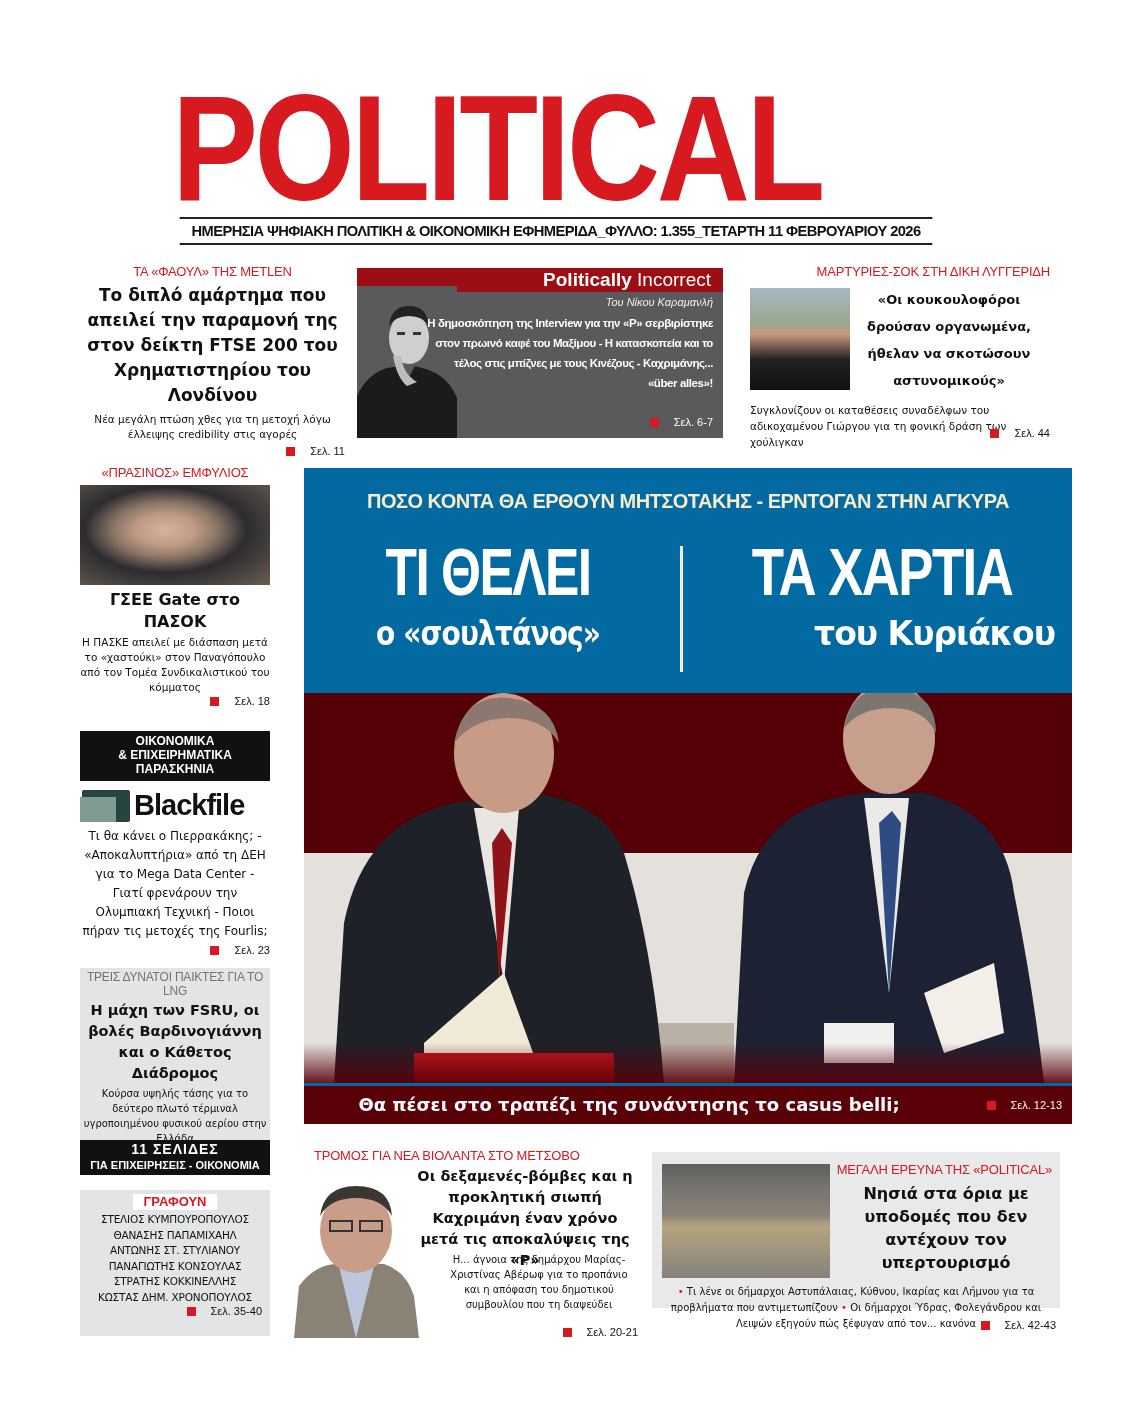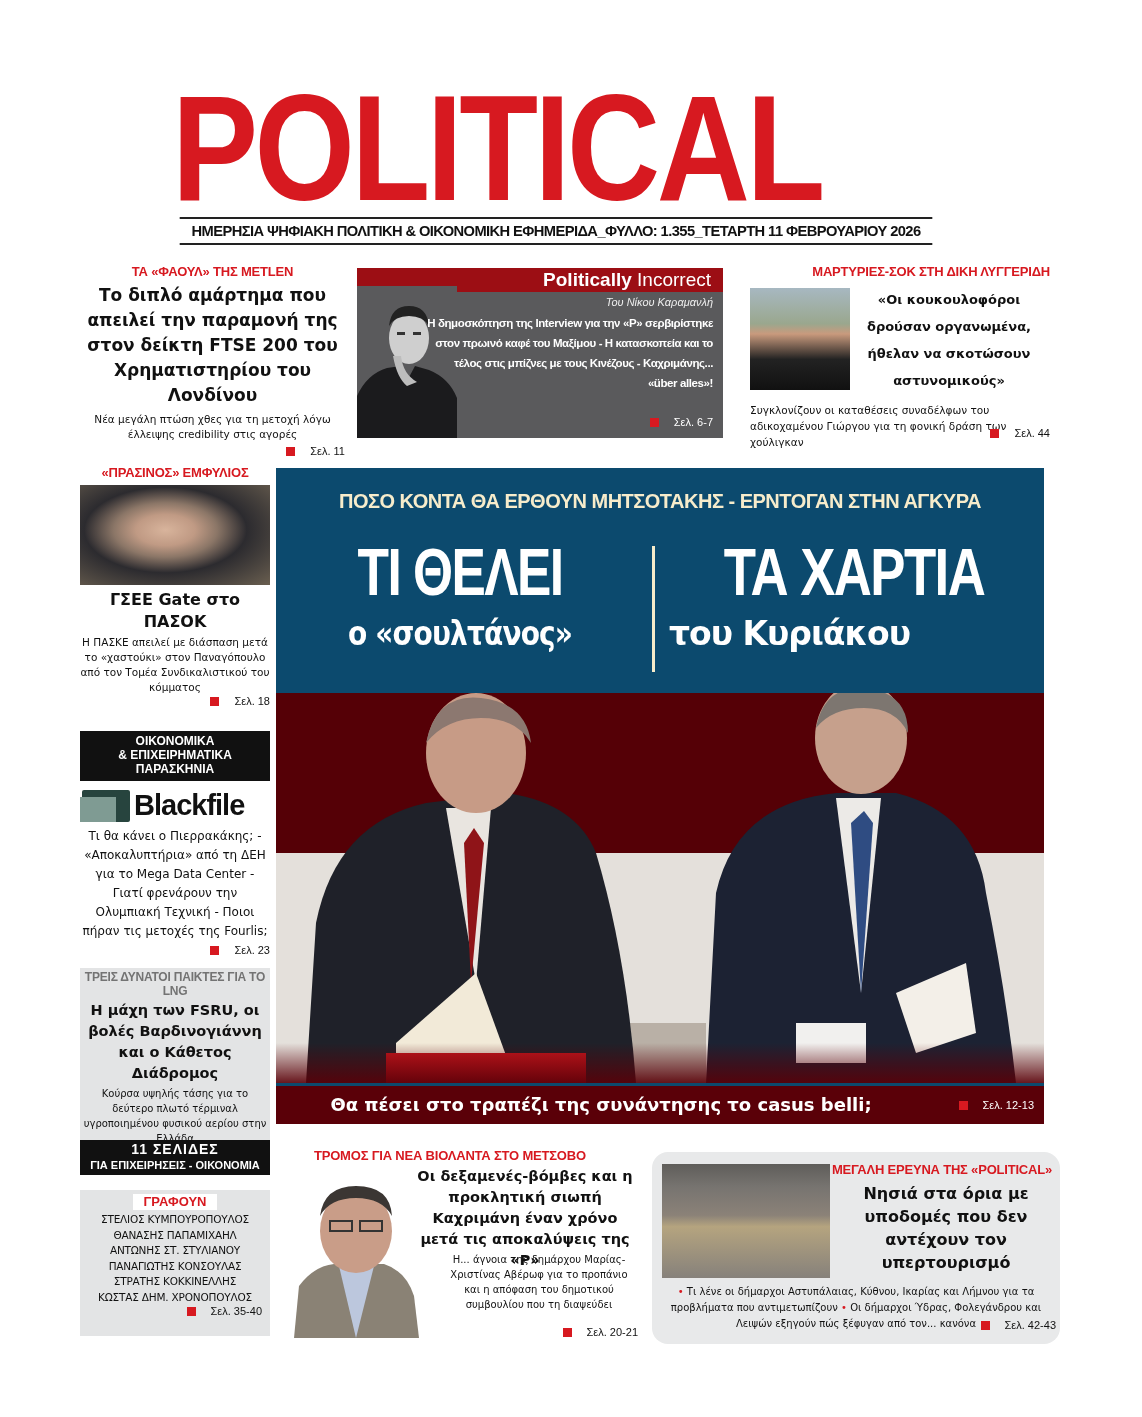--- a/index.html
+++ b/index.html
@@ -1,20 +1,20 @@
 <!DOCTYPE html>
 <html><head>
 <meta charset="utf-8">
 <style>
   * { box-sizing: border-box; margin: 0; padding: 0; }
   html, body { width: 1142px; height: 1417px; background: #ffffff; overflow: hidden; }
   body { position: relative; font-family: "Liberation Sans", sans-serif; color: #111; }
   .abs { position: absolute; }
   .center { text-align: center; }
-  .kicker { font-family: "Liberation Sans", sans-serif; font-weight: bold; color: #d71920; font-size: 13px; letter-spacing: -0.2px; white-space: nowrap; }
+  .kicker { font-family: "Liberation Sans", sans-serif; font-weight: normal; color: #d71920; font-size: 13px; letter-spacing: -0.2px; white-space: nowrap; }
   .head { font-family: "DejaVu Sans", sans-serif; font-weight: bold; color: #111; }
   .sub { font-family: "DejaVu Sans", sans-serif; color: #111; }
   .page-ref { font-family: "Liberation Sans", sans-serif; font-size: 11px; color: #111; white-space: nowrap; display: flex; align-items: center; gap: 15px; }
   .page-ref .sq { display: inline-block; width: 9px; height: 9px; background: #d71920; }
 
   
   #masthead { left: 172px; top: 88px; width: 770px; height: 120px; }
   #logo { font-family: "Liberation Sans", sans-serif; font-weight: bold; color: #d71920; font-size: 150px; line-height: 120px; letter-spacing: -4px; transform: scaleX(0.86); transform-origin: left top; white-space: nowrap; display: block; }
   #dateline { left: 172px; top: 217px; width: 768px; height: 28px; border-top: 2px solid #222; border-bottom: 2px solid #222; font-family: "Liberation Sans", sans-serif; font-size: 15px; font-weight: bold; line-height: 24px; white-space: nowrap; text-align: center; letter-spacing: -0.6px; transform: scaleX(0.98); }
 
@@ -63,42 +63,42 @@
   #eleven { top: 1140px; height: 35px; background: #111; color: #fff; font-family: "Liberation Sans", sans-serif; font-weight: bold; text-align: center; padding-top: 1px; }
   #eleven .l1 { font-size: 14px; line-height: 17px; letter-spacing: 1px; }
   #eleven .l2 { font-size: 11px; line-height: 14px; }
 
   #grafoun { top: 1190px; height: 146px; background: #e3e4e5; padding-top: 2px; }
   #grafoun-title { display: inline-block; background: #fff; color: #d71920; font-weight: bold; font-family: "Liberation Sans", sans-serif; font-size: 13px; padding: 0 10px; line-height: 16px; }
   #grafoun ul { list-style: none; margin-top: 2px; }
   #grafoun li { font-family: "DejaVu Sans", sans-serif; font-size: 10.5px; line-height: 15.5px; text-align: center; white-space: nowrap; letter-spacing: -0.2px; }
 
   
-  #lead { left: 276px; top: 468px; width: 768px; height: 656px; background: #0c4a6e; overflow: hidden; }
+  #lead { left: 304px; top: 468px; width: 768px; height: 656px; background: #0369a1; overflow: hidden; }
   #lead-kicker { position: absolute; left: 0; top: 22px; width: 768px; text-align: center; color: #f7eccb; font-family: "Liberation Sans", sans-serif; font-weight: bold; font-size: 20px; letter-spacing: -0.5px; white-space: nowrap; }
   #lead-left-big { position: absolute; left: 14px; top: 70px; width: 340px; text-align: center; color: #fff; font-family: "Liberation Sans", sans-serif; font-weight: bold; font-size: 66px; line-height: 68px; letter-spacing: -2px; transform: scaleX(0.78); white-space: nowrap; }
   #lead-left-small { position: absolute; left: 14px; top: 146px; width: 340px; text-align: center; color: #fff; font-family: "DejaVu Sans", sans-serif; font-weight: bold; font-size: 33px; line-height: 40px; white-space: nowrap; letter-spacing: -1px; transform: scaleX(0.85); }
   #lead-divider { position: absolute; left: 376px; top: 78px; width: 3px; height: 126px; background: #f7eccb; }
   #lead-right-big { position: absolute; left: 393px; top: 70px; width: 370px; text-align: center; color: #fff; font-family: "Liberation Sans", sans-serif; font-weight: bold; font-size: 66px; line-height: 68px; letter-spacing: -2px; transform: scaleX(0.80); white-space: nowrap; }
-  #lead-right-small { position: absolute; left: 393px; top: 146px; width: 370px; padding-right: 12px; color: #fff; font-family: "DejaVu Sans", sans-serif; font-weight: bold; font-size: 33px; line-height: 40px; white-space: nowrap; letter-spacing: -1px; }
+  #lead-right-small { position: absolute; left: 393px; top: 146px; width: 370px; text-align: right; padding-right: 12px; color: #fff; font-family: "DejaVu Sans", sans-serif; font-weight: bold; font-size: 33px; line-height: 40px; white-space: nowrap; letter-spacing: -1px; }
   #lead-photo { position: absolute; left: 0; top: 225px; width: 768px; height: 390px; }
   #lead-caption-bar { position: absolute; left: 0; top: 618px; width: 768px; height: 38px; background: #5a0008; }
   #lead-caption { position: absolute; left: 0; top: 8px; width: 650px; text-align: center; color: #fff; font-family: "DejaVu Sans", sans-serif; font-weight: bold; font-size: 18px; white-space: nowrap; }
   #lead-ref { position: absolute; right: 10px; top: 13px; color: #fff; }
 
   
   #metsovo { left: 294px; top: 1148px; width: 344px; height: 190px; }
   #metsovo .kicker { position: absolute; left: 20px; top: 0; font-size: 13px; }
   #metsovo-photo { position: absolute; left: 0; top: 28px; width: 125px; height: 162px; }
   #metsovo .head { position: absolute; left: 118px; top: 18px; width: 226px; text-align: center; font-size: 14.5px; line-height: 21px; }
   #metsovo .sub { position: absolute; left: 150px; top: 104px; width: 190px; text-align: center; font-size: 10px; line-height: 15px; }
   #metsovo .page-ref { position: absolute; right: 0; top: 178px; }
 
   
-  #islands { left: 652px; top: 1152px; width: 408px; height: 192px; background: #e8e9ea; border-radius: 16px; }
+  #islands { left: 652px; top: 1152px; width: 408px; height: 156px; background: #e8e9ea; }
   #islands-photo { position: absolute; left: 10px; top: 12px; width: 168px; height: 114px; background: linear-gradient(180deg,#5f5d5a 0%,#777470 20%,#8b8278 45%,#b5a47f 55%,#86817b 100%); }
   #islands .kicker { position: absolute; right: 8px; top: 10px; font-size: 13px; }
   #islands .head { position: absolute; left: 188px; top: 30px; width: 212px; text-align: center; font-size: 16px; line-height: 23px; }
   #islands .sub { position: absolute; left: 4px; top: 132px; width: 400px; text-align: center; font-size: 10px; line-height: 16px; }
   #islands .sub .dot { color: #d71920; }
   #islands .page-ref { position: absolute; right: 4px; top: 167px; }
 </style>
 </head>
 <body>
 

